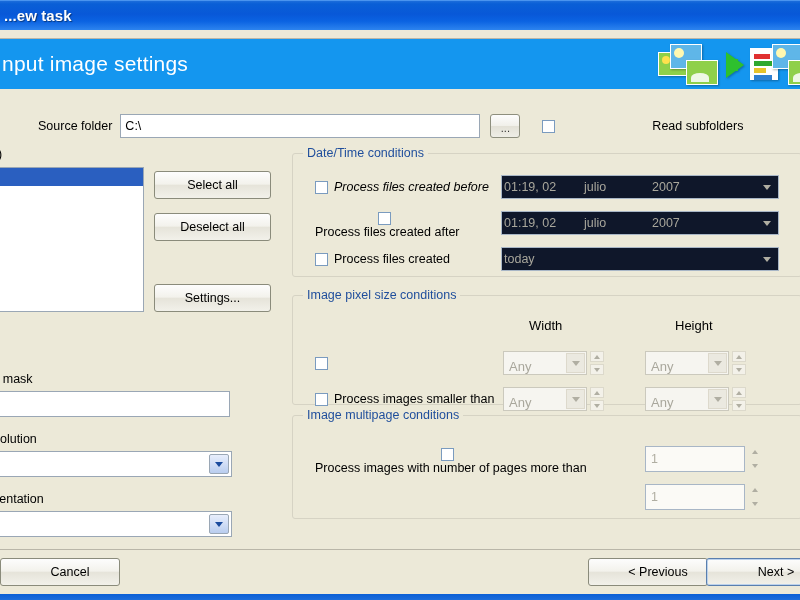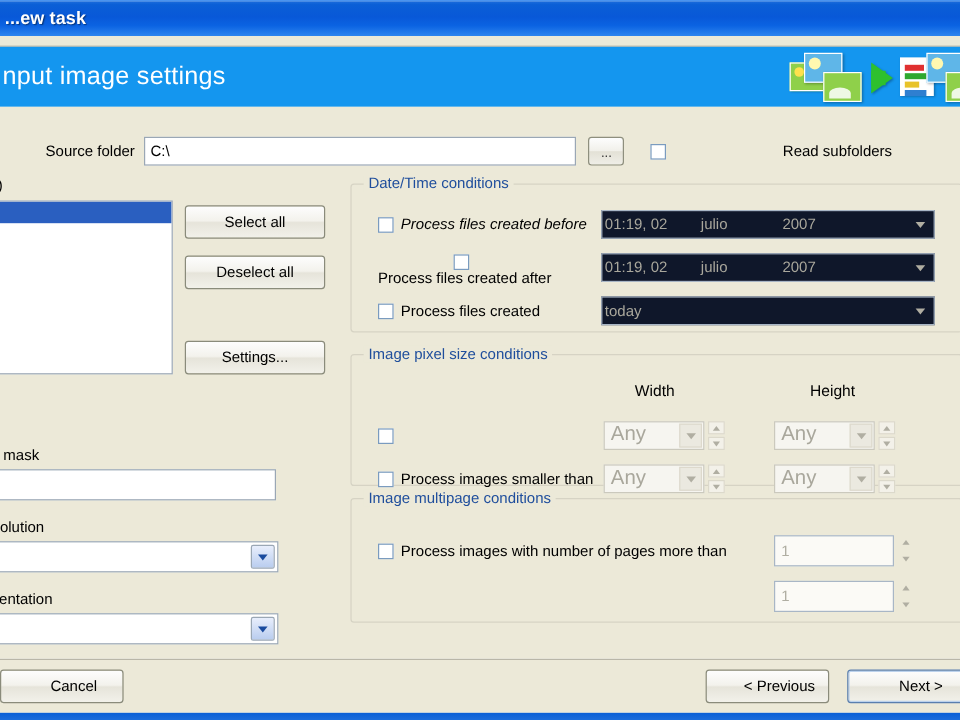--- a/index.html
+++ b/index.html
@@ -284,21 +284,21 @@
     display: flex; align-items:center;
     height: 22px;
     font-size: 12.5px;
     white-space: nowrap;
   }
   #dt-row-0 { top: 22px; font-style: italic; }
   #dt-row-1 { top: 58px; flex-direction: column; }
   #dt-row-2 { top: 94px; }
   #ps-row-0 { top: 56px; }
   #ps-row-1 { top: 92px; }
-  #mp-row-0 { top: 32px; }
+  #mp-row-0 { top: 32px; flex-direction: column; }
   #mp-row-1 { top: 70px; }
 
   .datebox {
     position: absolute;
     height: 24px;
     background: #0f172a;
     border: 1px solid #a8b6c6;
     box-sizing: border-box;
     display: flex; align-items:center;
     font-size: 12.5px;
@@ -324,23 +324,23 @@
   }
   #col-width  { left: 236px; }
   #col-height { left: 382px; }
 
   .spinwrap { position:absolute; display:flex; align-items:center; height:24px; }
   .spin-combo {
     width: 84px; height: 24px;
     background:#f6f5f0;
     border:1px solid #cbc9bd;
     box-sizing:border-box;
-    display:flex; align-items:flex-start;
+    display:flex; align-items:flex-end;
     position:relative;
-    font-size:17px; color:#a9a79c;
+    font-size:13px; color:#a9a79c;
     padding-left:5px;
     cursor: default;
   }
   .spin-combo .arrow-box {
     position:absolute; right:1px; top:1px; width:19px; height:20px;
     background:#ebe9e0; border:1px solid #ddd9cc; box-sizing:border-box;
     display:flex;align-items:center;justify-content:center;
   }
   .spin-btns {
     width:14px; height:24px; margin-left:3px;
@@ -390,21 +390,21 @@
     left: -40px; top: 549px;
     width: 860px; height: 45px;
     background: #ece9d8;
     border-top: 1px solid #ffffff;
     box-sizing: border-box;
   }
   .footer::before {
     content:""; position:absolute; left:0; top:-1px; width:860px; height:1px;
     background:#b9b6a8;
   }
-  .footer .btn { position:absolute; width:103px; height:28px; top:8px;padding-left:20px; }
+  .footer .btn { position:absolute; width:120px; height:28px; top:8px;padding-left:20px; }
   #btn-cancel   { left: 40px; }
   #btn-previous { left: 628px; }
   #btn-next     { left: 746px; border:1px solid #5a7fae;
                   box-shadow: 0 0 0 1px #bcd2ec inset; }
 
   .statusbar {
     position:absolute; left:-40px; top:594px; width:860px; height:6px;
     background: linear-gradient(to bottom,#0a5fd6,#1c6ddb);
   }
 </style>

